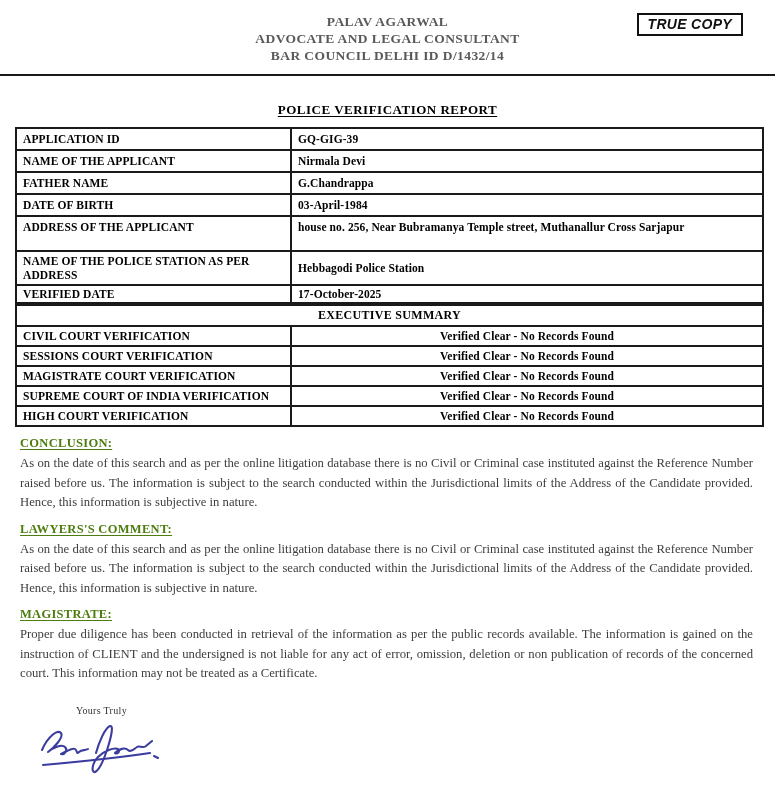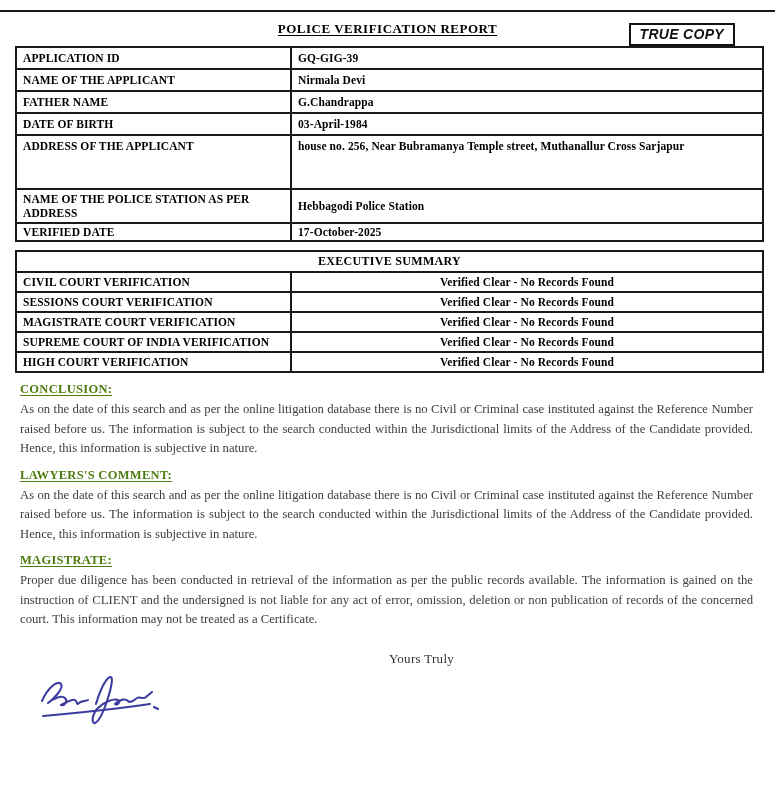--- a/index.html
+++ b/index.html
@@ -18,41 +18,41 @@
     padding-top: 13px;
     text-align: center;
     color: #58595b;
     font-weight: bold;
     font-size: 13.5px;
     line-height: 17px;
     letter-spacing: 0.4px;
   }
   .stamp {
     position: absolute;
-    top: 13px; right: 40px;
+    top: 13px; right: 32px;
     border: 2.5px solid #111;
     padding: 1px 9px 2px 9px;
     font-family: "Liberation Sans", sans-serif;
     font-style: italic;
     font-weight: bold;
     font-size: 14px;
     letter-spacing: 0.3px;
     color: #111;
     background: #fff;
   }
   .top-rule {
     margin-top: 10px;
     border-top: 2.5px solid #1a1a1a;
     width: 775px;
   }
 
   
   .report-title {
     text-align: center;
-    margin-top: 9px;
+    margin-top: 26px;
     font-weight: bold;
     font-size: 13px;
     letter-spacing: 0.5px;
     text-decoration: underline;
     text-underline-offset: 2px;
   }
 
   
   table {
     border-collapse: collapse;
@@ -67,27 +67,27 @@
     font-size: 11.5px;
     padding: 2px 6px;
     letter-spacing: 0.1px;
     overflow: hidden;
     white-space: nowrap;
   }
   .applicant-table { margin-top: 9px; }
   .applicant-table col.c1 { width: 275px; }
   .applicant-table col.c2 { width: 472px; }
   .applicant-table tr { height: 22px; }
-  .applicant-table tr.row-address { height: 54px; }
+  .applicant-table tr.row-address { height: 35px; }
   .applicant-table tr.row-address td { vertical-align: top; padding-top: 4px; }
   .applicant-table tr.row-station { height: 34px; }
   .applicant-table tr.row-station td.lbl { white-space: normal; line-height: 14px; margin-top: 48px; }
   .applicant-table tr.row-vdate { height: 18px; }
 
-  .summary-table { margin-top: 8px; }
+  .summary-table { }
   .summary-table col.c1 { width: 275px; }
   .summary-table col.c2 { width: 472px; }
   .summary-table th {
     height: 18px;
     text-align: center;
     font-size: 12px;
     letter-spacing: 0.3px;
   }
   .summary-table tr { height: 20px; }
   .summary-table td.val { text-align: center; }
@@ -106,32 +106,36 @@
   .section-body {
     font-size: 12.7px;
     line-height: 19.5px;
     color: #3d3d3d;
     text-align: justify;
   }
 
   
   .closing {
     margin: 21px 8px 0 76px;
-    font-size: 13px;
+    font-size: 10px;
     color: #333;
     letter-spacing: 0.3px;
-    text-align: center;
   }
   .signature-wrap { margin: 4px 0 0 36px; height: 58px; }
 </style>
 </head>
 <body>
 
 <div class="page">
 
+  <div class="letterhead">
+    <div>PALAV AGARWAL</div>
+    <div>ADVOCATE AND LEGAL CONSULTANT</div>
+    <div>BAR COUNCIL DELHI ID D/1432/14</div>
+  </div>
   <div class="stamp">TRUE COPY</div>
   <div class="top-rule"></div>
 
   <div class="report-title">POLICE VERIFICATION REPORT</div>
 
   <table class="applicant-table">
     <colgroup>
         <col class="c1">
         <col class="c2">
       </colgroup>

